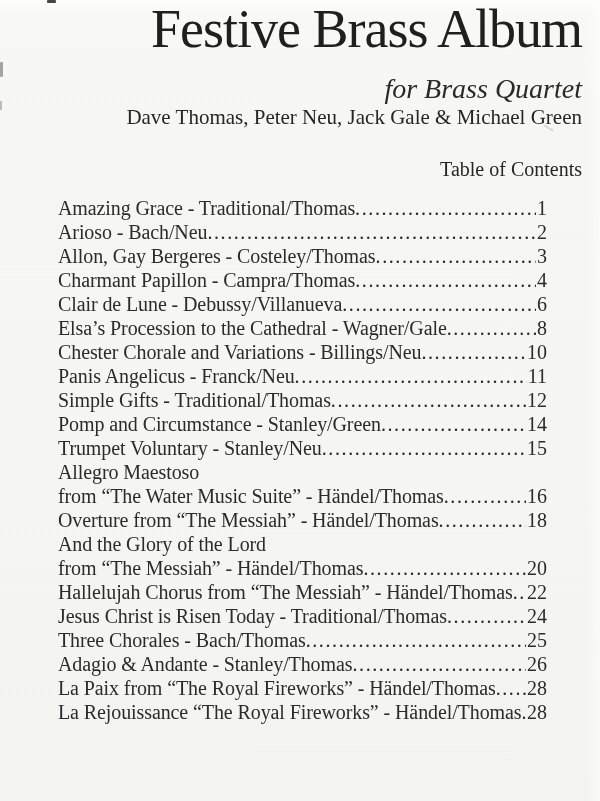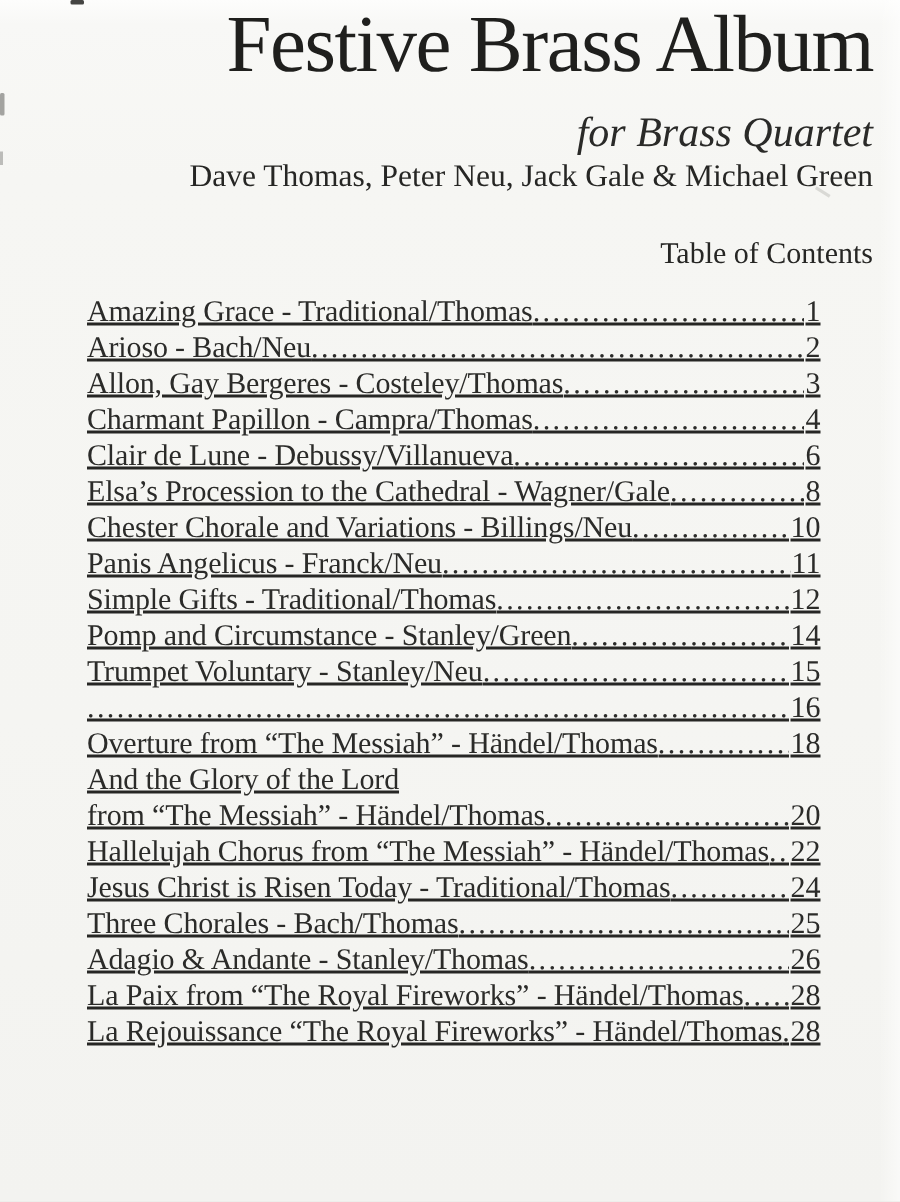--- a/index.html
+++ b/index.html
@@ -54,21 +54,20 @@
     white-space: nowrap;
   }
   .toc-heading {
     margin-top: 27px;
     font-size: 20px;
     line-height: 24px;
   }
   .toc {
     margin: 15px 0 0 58px;
     width: 489px;
-    text-decoration: underline;
   }
   .toc-row {
     display: flex;
     align-items: baseline;
     font-size: 20px;
     line-height: 24px;
     white-space: nowrap;
     color: #2b2b29;
   }
   .toc-title { flex: 0 0 auto; letter-spacing: -0.1px; }
@@ -152,20 +151,24 @@
         <span class="toc-title">Pomp and Circumstance - Stanley/Green</span>
         <span class="toc-dots"></span>
         <span class="toc-page">14</span>
       </div>
       <div class="toc-row">
         <span class="toc-title">Trumpet Voluntary - Stanley/Neu</span>
         <span class="toc-dots"></span>
         <span class="toc-page">15</span>
       </div>
       <div class="toc-row">
+        <span class="toc-title">Allegro Maestoso</span>
+      </div>
+      <div class="toc-row">
+        <span class="toc-title">from “The Water Music Suite” - Händel/Thomas</span>
         <span class="toc-dots"></span>
         <span class="toc-page">16</span>
       </div>
       <div class="toc-row">
         <span class="toc-title">Overture from “The Messiah” - Händel/Thomas</span>
         <span class="toc-dots"></span>
         <span class="toc-page">18</span>
       </div>
       <div class="toc-row">
         <span class="toc-title">And the Glory of the Lord</span>

